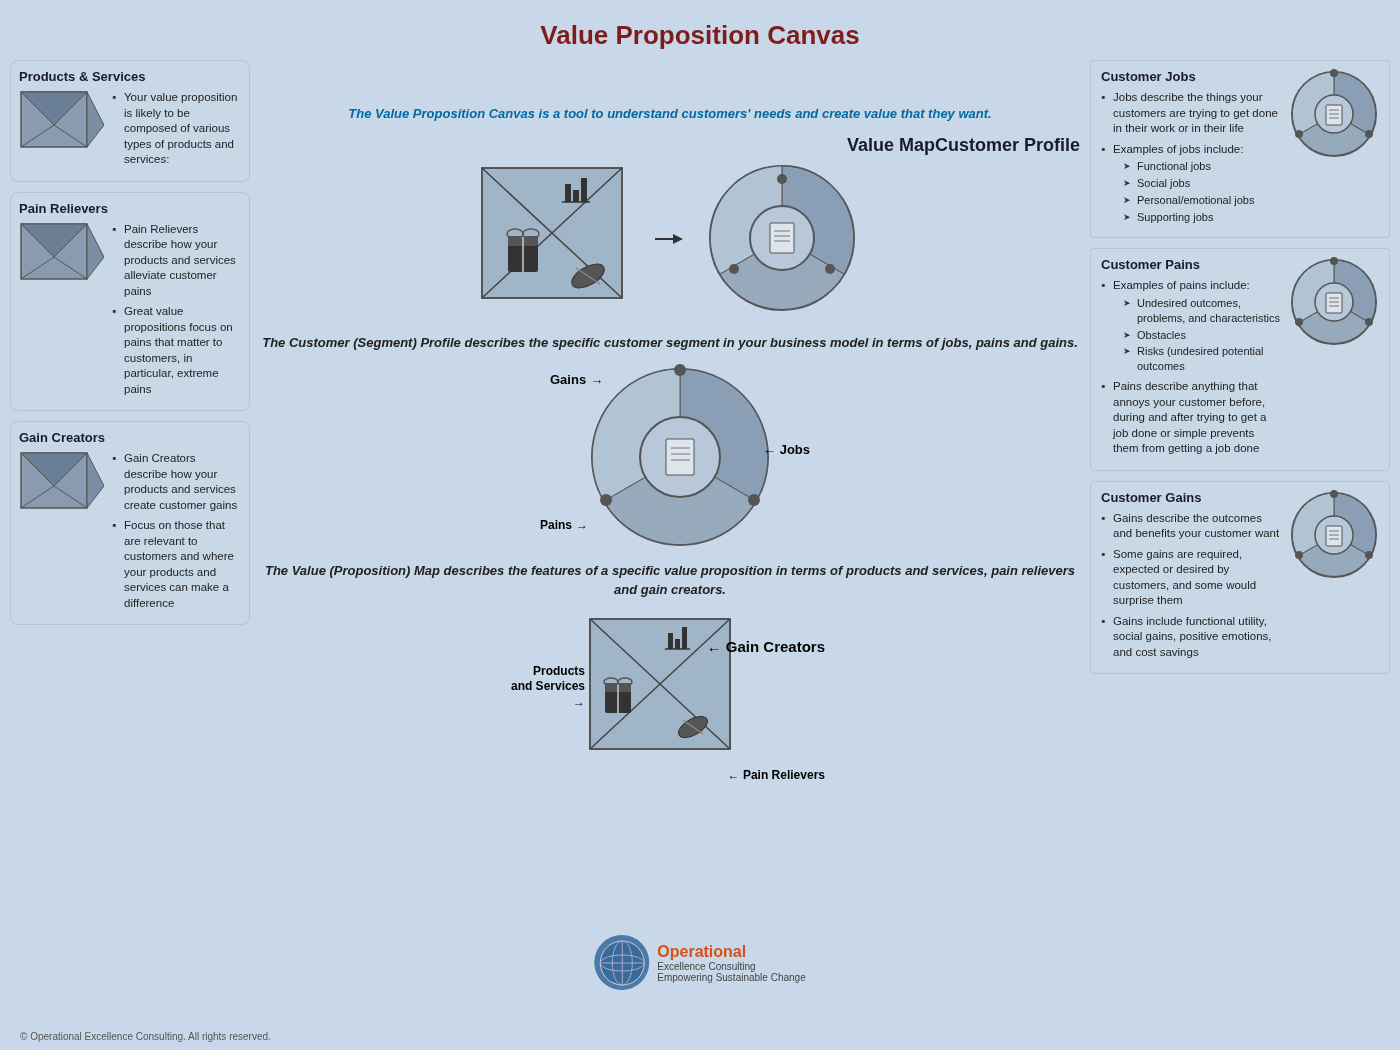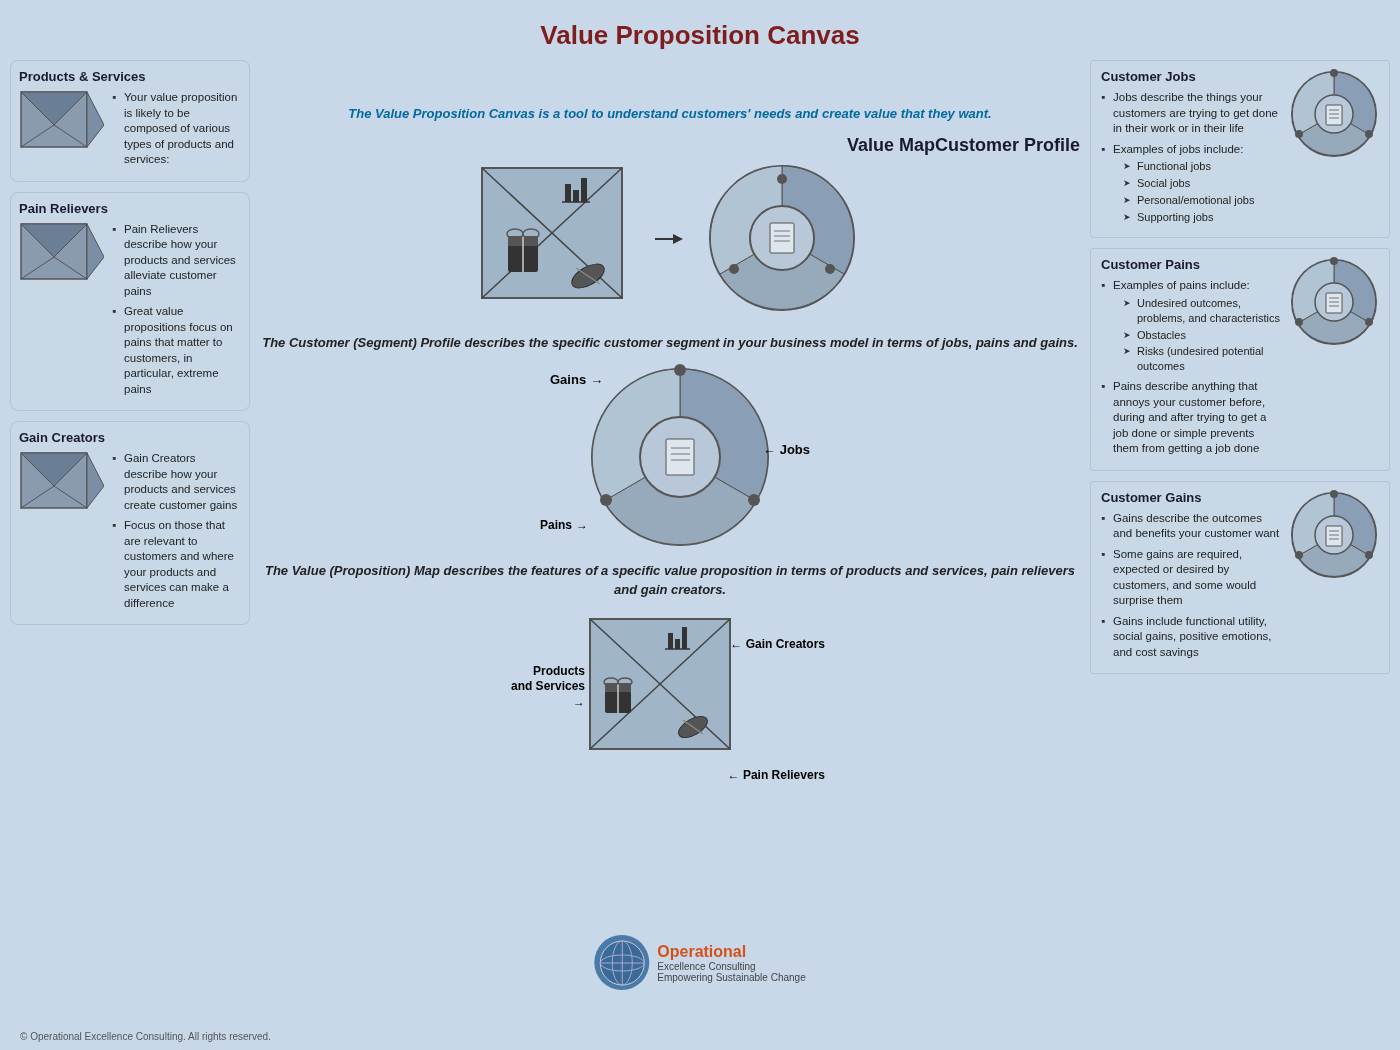--- a/index.html
+++ b/index.html
@@ -433,21 +433,21 @@
           <ellipse cx="115" cy="73" rx="7" ry="4" fill="none" stroke="#555" stroke-width="1.5"></ellipse>
 
           <ellipse cx="183" cy="118" rx="16" ry="8" fill="#555" stroke="#333" stroke-width="1" transform="rotate(-30 183 118)"></ellipse>
           <line x1="173" y1="111" x2="193" y2="125" stroke="#888" stroke-width="1.5"></line>
         </svg>
         
         <div style="position:absolute; top:55px; left:0; font-weight:bold; font-size:12px; width:75px; text-align:right; line-height:1.3;">
           <span>Products and Services</span>
           <span style="margin-left:3px;">→</span>
         </div>
-        <div style="position:absolute; top:28px; right:5px; font-weight:bold; font-size:12px; text-align:left; line-height:1.3;">
+        <div style="position:absolute; top:28px; right:5px; font-weight:bold; font-size:15px; text-align:left; line-height:1.3;">
           <span>←</span>
           <span>Gain Creators</span>
         </div>
         <div style="position:absolute; bottom:10px; right:5px; font-weight:bold; font-size:12px; text-align:left; line-height:1.3;">
           <span>←</span>
           <span>Pain Relievers</span>
         </div>
       </div>
 
       <div class="logo-area">

